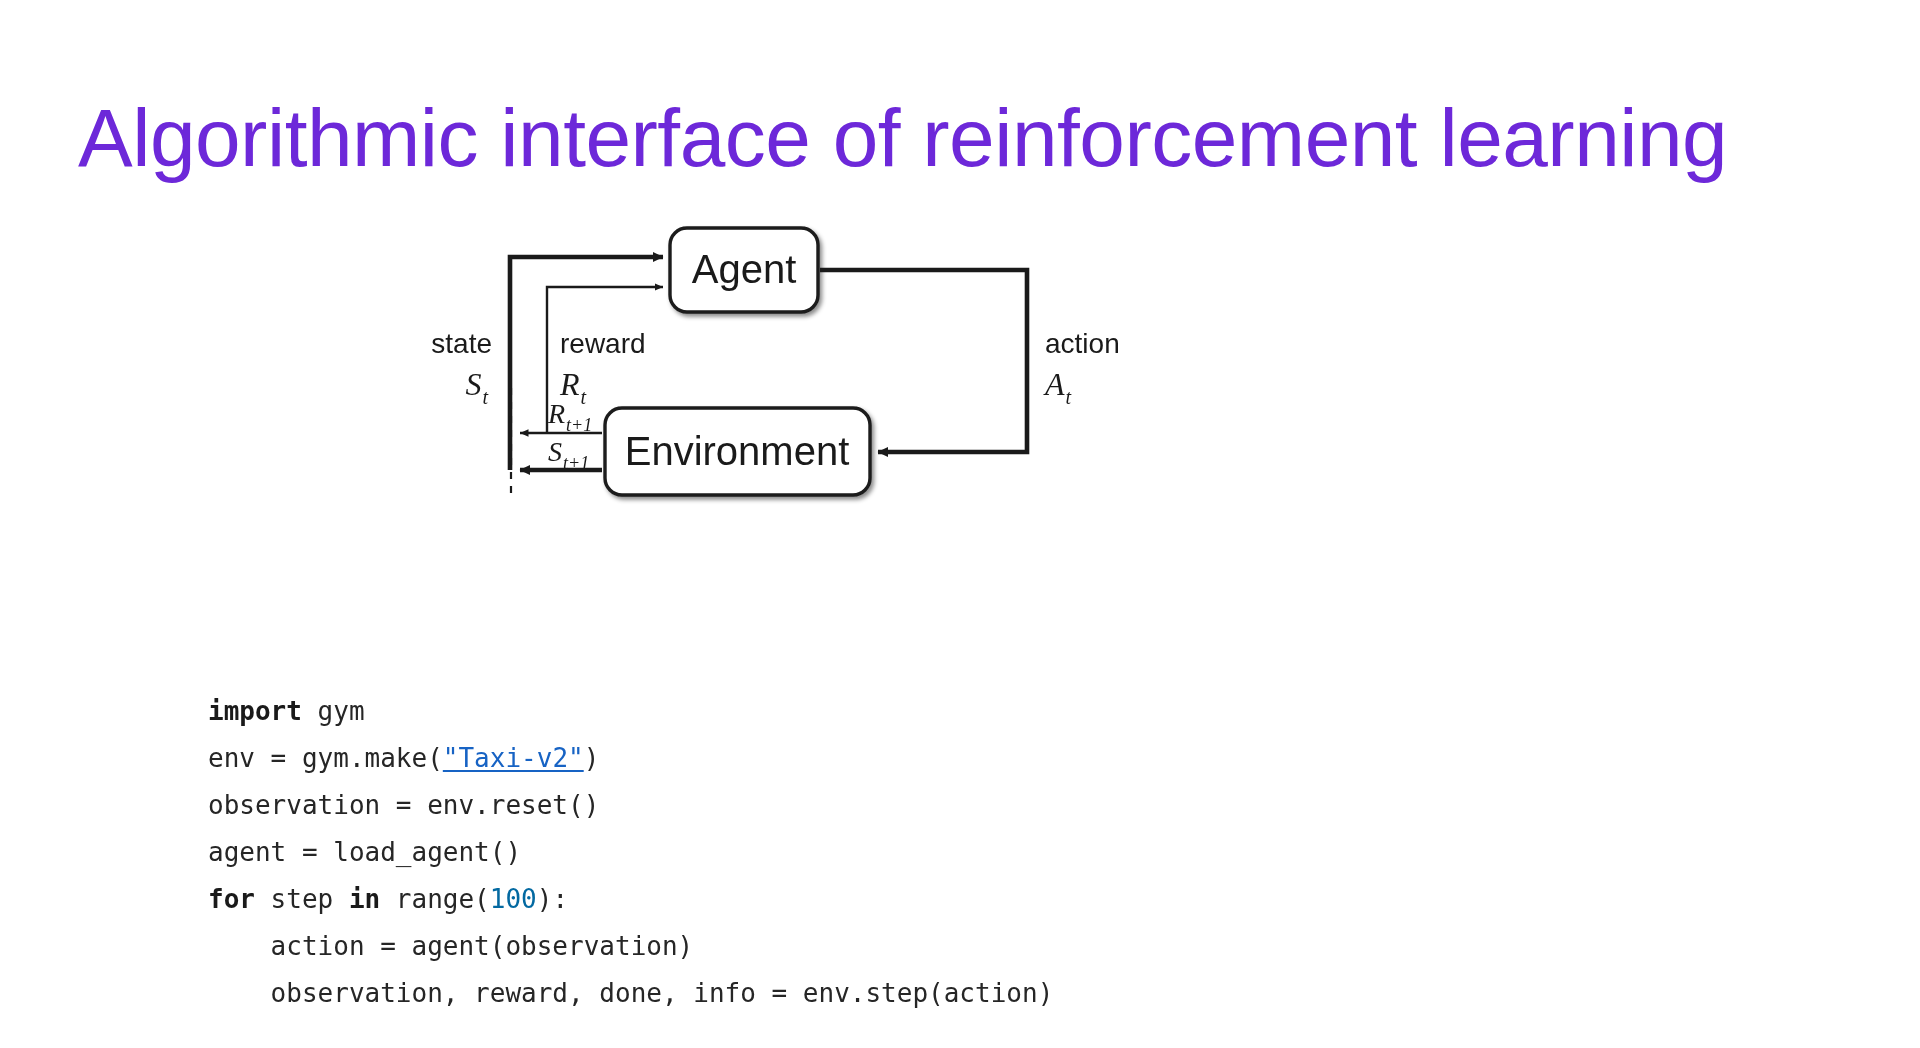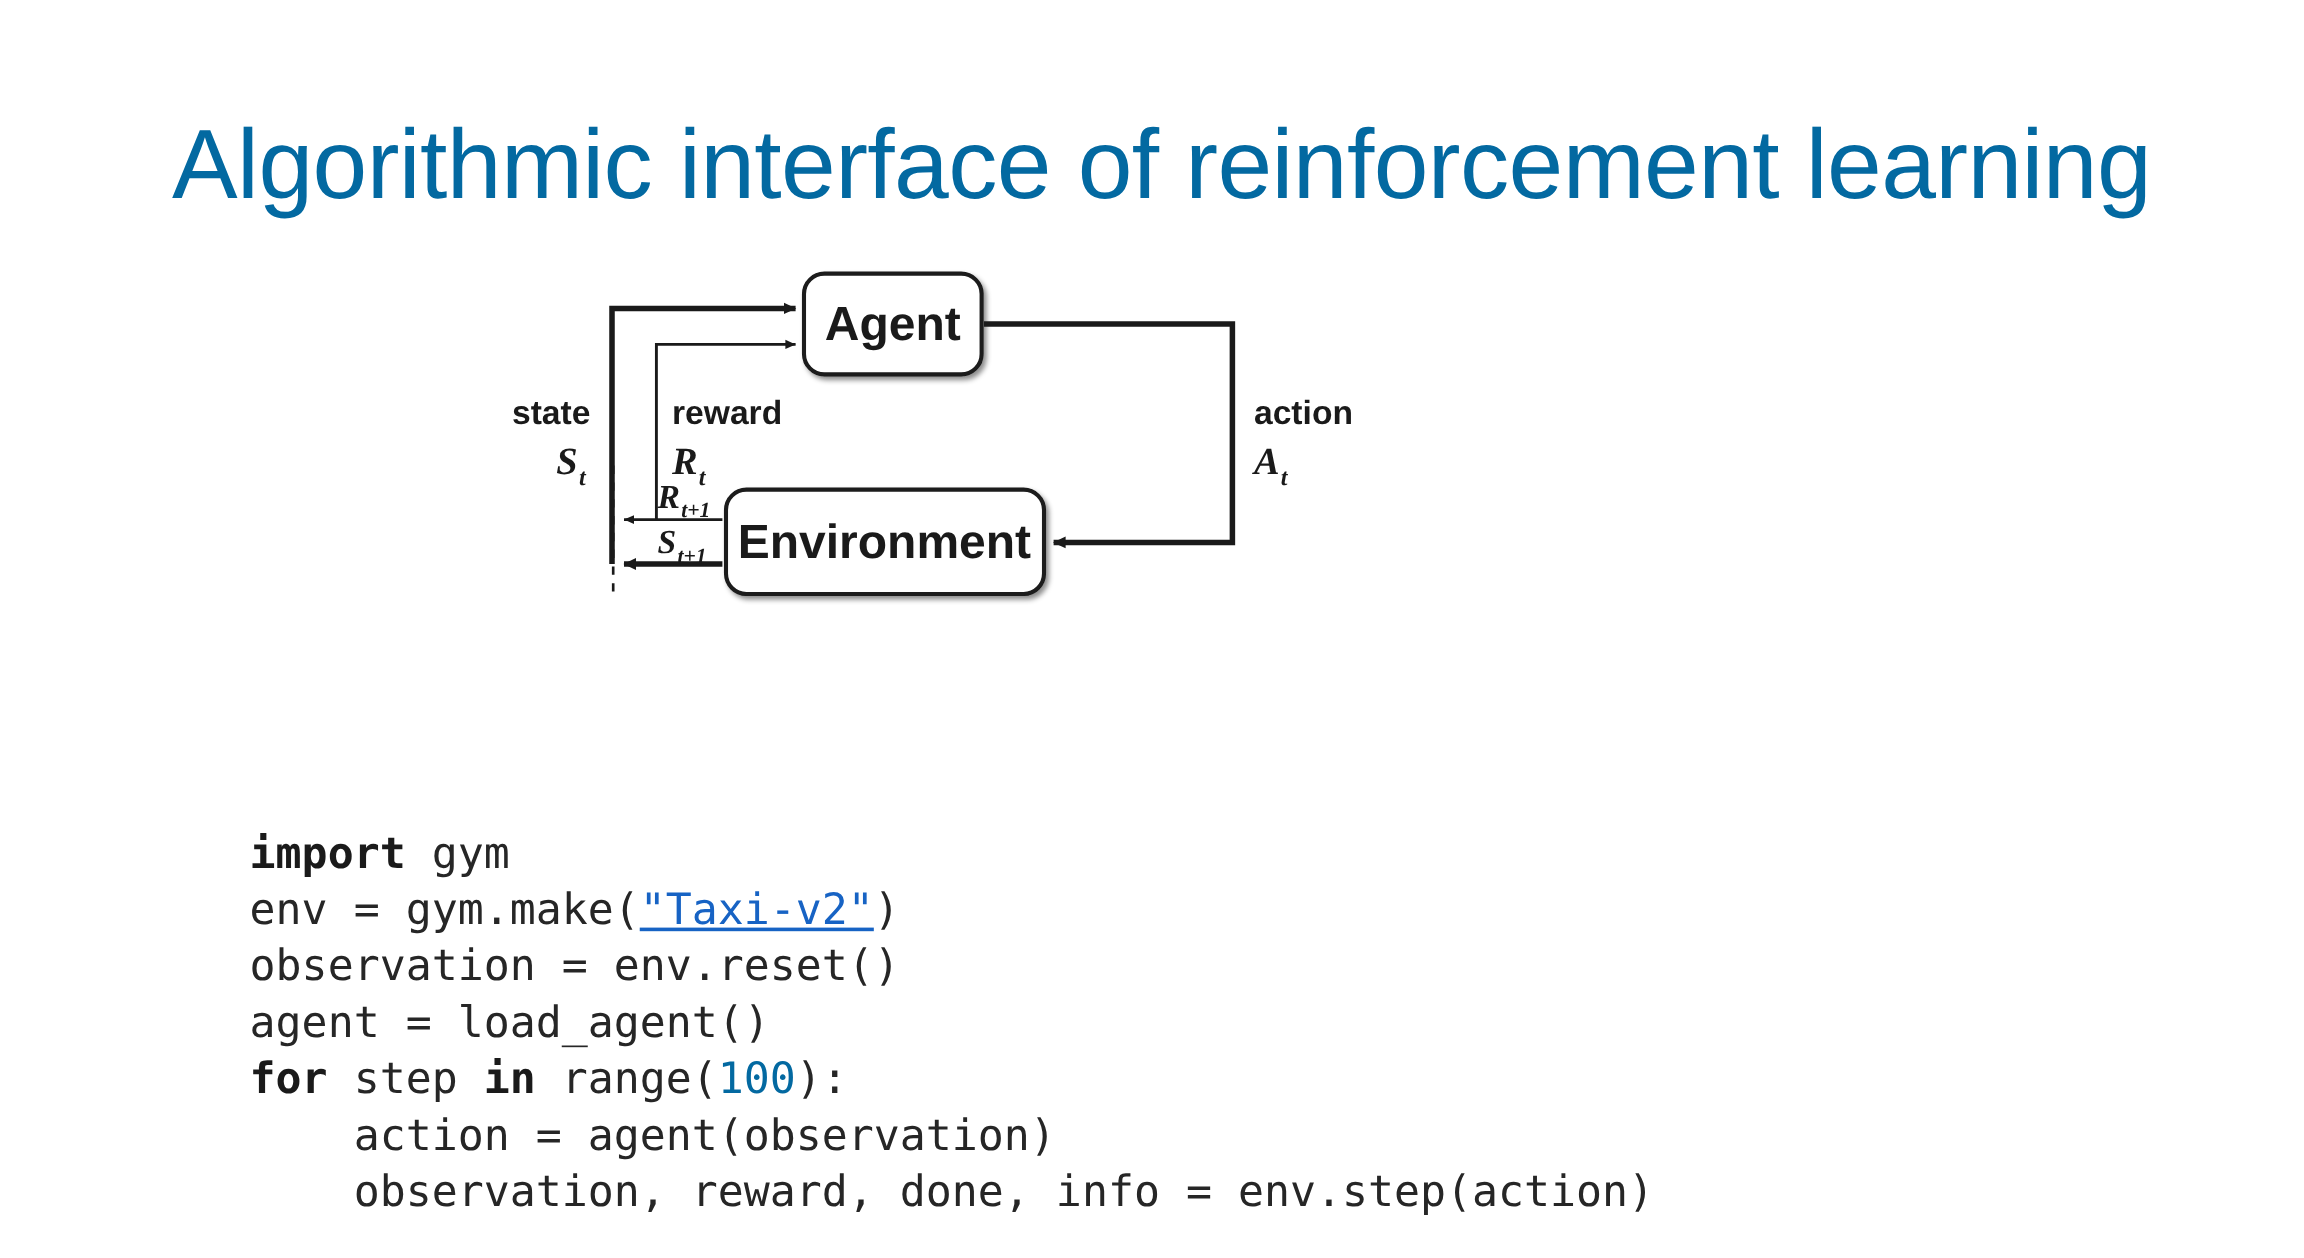--- a/index.html
+++ b/index.html
@@ -21,45 +21,43 @@
   #slide-title {
     position: absolute;
     left: 78px;
     top: 42px;
     width: 1780px;
     font-family: "Liberation Sans", sans-serif;
     font-size: 82px;
     font-weight: 400;
     line-height: 1.0;
     letter-spacing: -0.5px;
-    color: #0369a1;
+    color: #6d28d9;
     white-space: nowrap;
-    text-align: center;
   }
 
   
   #rl-diagram {
     position: absolute;
     left: 380px;
     top: 195px;
     width: 820px;
     height: 340px;
-    font-weight: bold;
   }
   #rl-diagram svg {
     display: block;
   }
 
   
   #code-block {
     position: absolute;
     left: 208px;
     top: 688px;
     font-family: "DejaVu Sans Mono", "Liberation Mono", monospace;
-    font-size: 36px;
+    font-size: 26px;
     line-height: 47px;
     color: #262626;
     white-space: pre;
     letter-spacing: 0px;
   }
   #code-block .ln {
     display: block;
     white-space: pre;
   }
   .kw {

